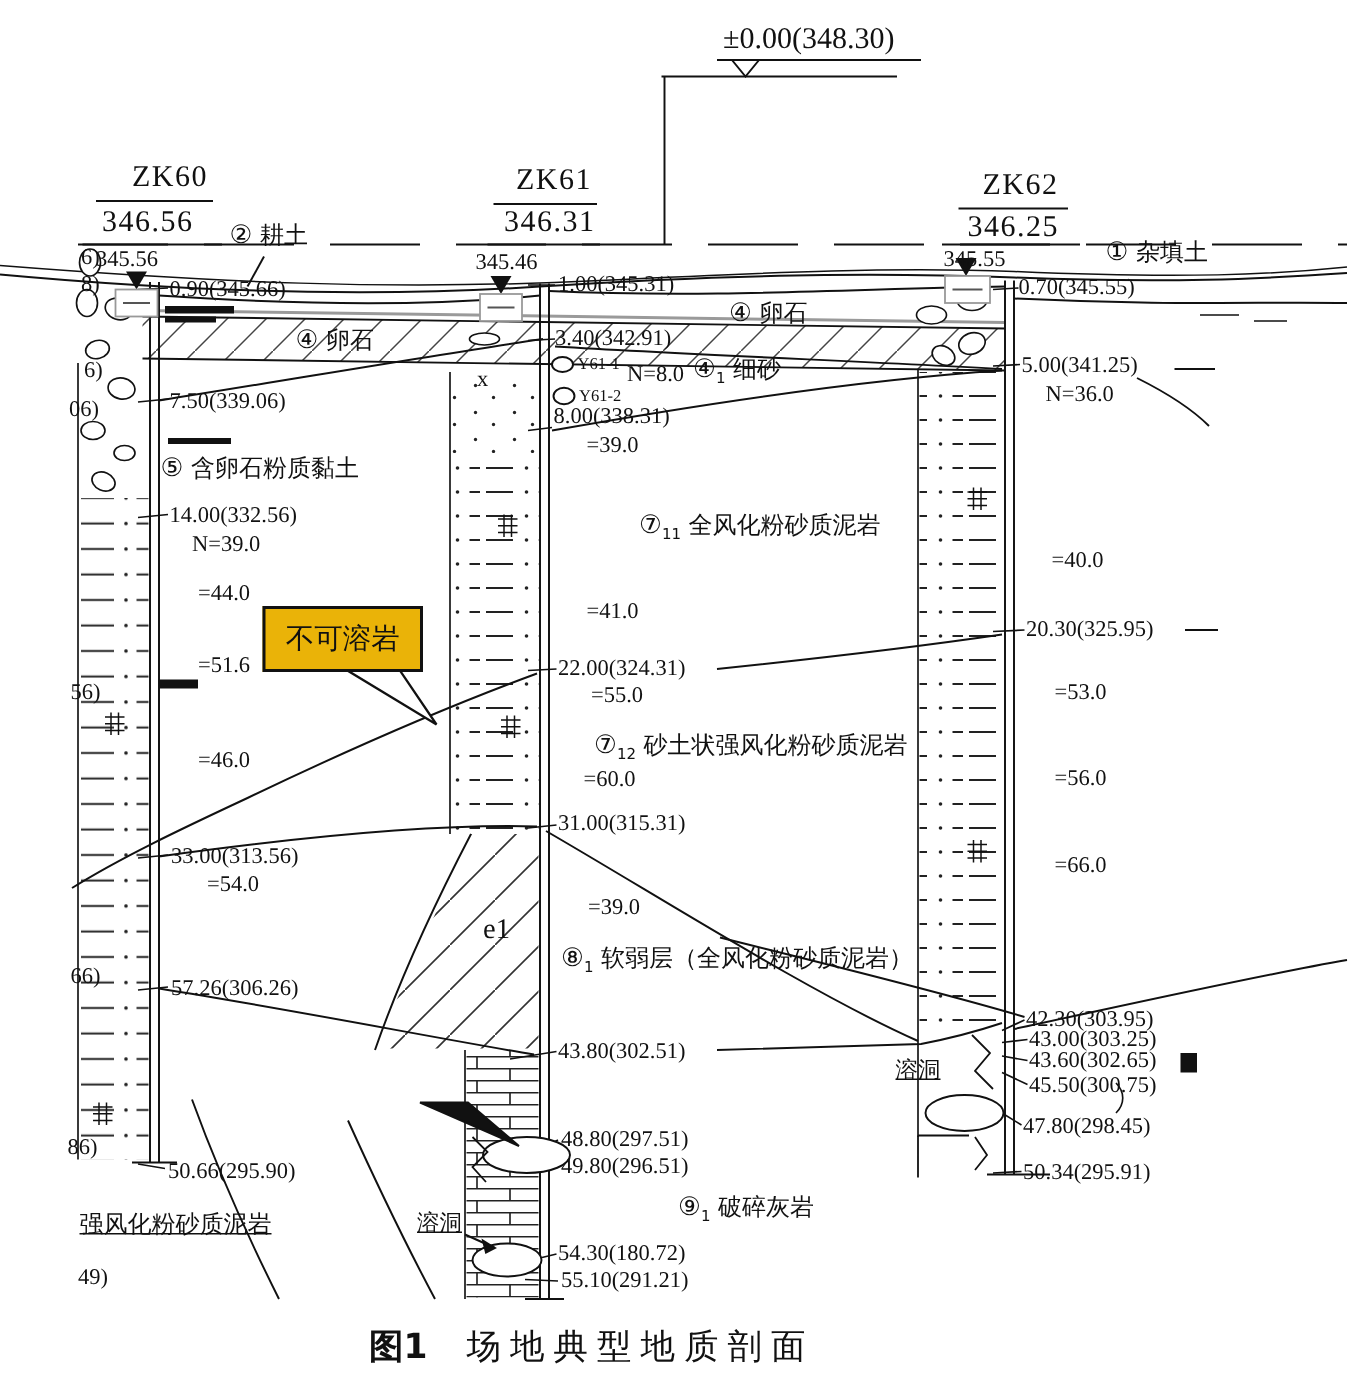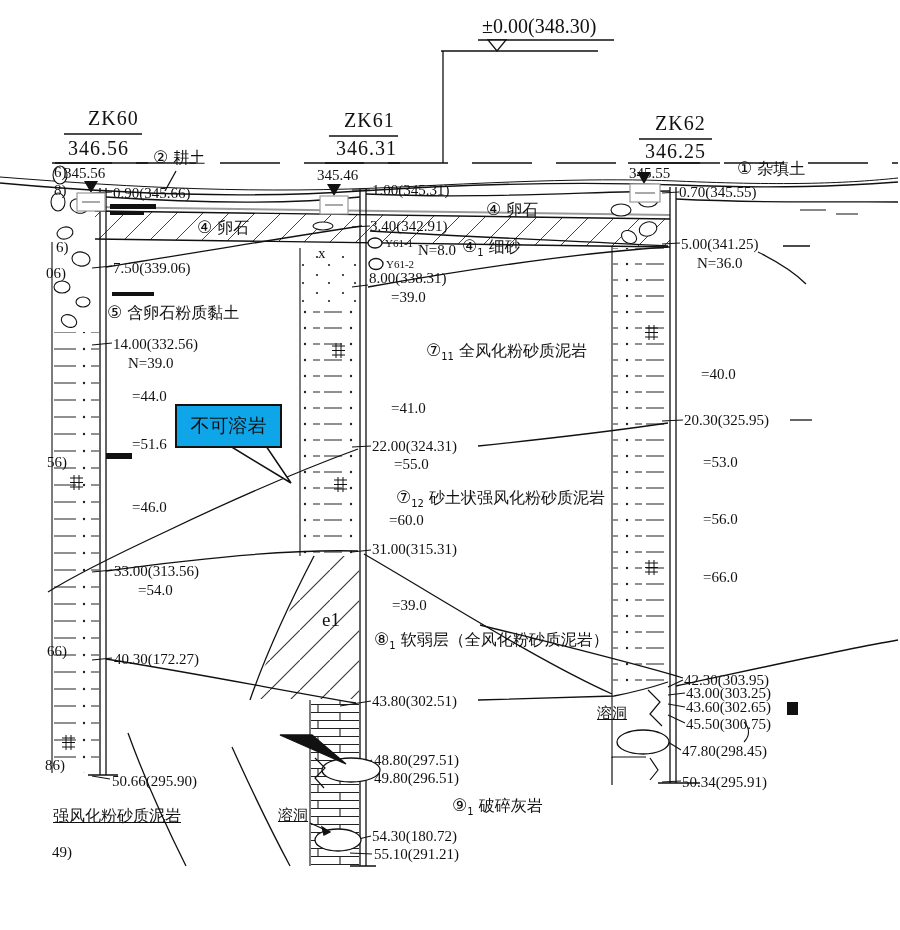--- a/index.html
+++ b/index.html
@@ -6,21 +6,21 @@
   #stage{position:relative;width:900px;height:930px;background:#ffffff;overflow:hidden;
          font-family:"Liberation Serif","DejaVu Serif",serif;color:#111;}
   #lines{position:absolute;left:0;top:0;}
   .lbl{position:absolute;white-space:nowrap;line-height:1;font-size:15px;color:#111;}
   .sm{font-size:11px;}
   .hdr{font-size:20px;letter-spacing:1px;}
   .cjk{font-family:"DejaVu Sans","Liberation Sans",sans-serif;text-decoration:underline;}
   .strata{font-size:16px;font-family:"DejaVu Sans","Liberation Sans",sans-serif;}
   .strata .circ{font-size:17px;}
   .strata sub{font-size:10px;}
-  .callout{position:absolute;border:2px solid #111;background:#0ea5e9;text-align:center;
+  .callout{position:absolute;border:2px solid #111;background:#eab308;text-align:center;
            font-size:19px;font-family:"DejaVu Sans","Liberation Sans",sans-serif;
            display:flex;align-items:center;justify-content:center;}
   .caption{position:absolute;font-size:23px;font-family:"DejaVu Sans","Liberation Sans",sans-serif;}
   .caption .fig{font-weight:bold;margin-right:26px;}
   .caption .txt{letter-spacing:6px;}
 </style>
 </head>
 <body>
 
 <div id="stage">
@@ -194,21 +194,21 @@
 
 <span class="lbl" style="left:113px;top:186px">0.90(345.66)</span>
 <span class="lbl" style="left:113px;top:261px">7.50(339.06)</span>
 <span class="lbl" style="left:113px;top:337px">14.00(332.56)</span>
 <span class="lbl" style="left:128px;top:356px">N=39.0</span>
 <span class="lbl" style="left:132px;top:389px">=44.0</span>
 <span class="lbl" style="left:132px;top:437px">=51.6</span>
 <span class="lbl" style="left:132px;top:500px">=46.0</span>
 <span class="lbl" style="left:114px;top:564px">33.00(313.56)</span>
 <span class="lbl" style="left:138px;top:583px">=54.0</span>
-<span class="lbl" style="left:114px;top:652px">40.30(172.27)</span>
+<span class="lbl" style="left:114px;top:652px">57.26(306.26)</span>
 <span class="lbl" style="left:112px;top:774px">50.66(295.90)</span>
 
 <span class="lbl" style="left:372px;top:183px">1.00(345.31)</span>
 <span class="lbl" style="left:370px;top:219px">3.40(342.91)</span>
 <span class="lbl sm" style="left:385px;top:238px">Y61-1</span>
 <span class="lbl" style="left:418px;top:243px">N=8.0</span>
 <span class="lbl sm" style="left:386px;top:259px">Y61-2</span>
 <span class="lbl" style="left:369px;top:271px">8.00(338.31)</span>
 <span class="lbl" style="left:391px;top:290px">=39.0</span>
 <span class="lbl" style="left:391px;top:401px">=41.0</span>
@@ -250,14 +250,17 @@
 
 <span class="lbl" style="left:54px;top:165px">6)</span>
 <span class="lbl" style="left:54px;top:183px">8)</span>
 <span class="lbl" style="left:56px;top:240px">6)</span>
 <span class="lbl" style="left:46px;top:266px">06)</span>
 <span class="lbl" style="left:47px;top:455px">56)</span>
 <span class="lbl" style="left:47px;top:644px">66)</span>
 <span class="lbl" style="left:45px;top:758px">86)</span>
 <span class="lbl" style="left:52px;top:845px">49)</span>
 
-
+<div class="caption" style="left:246px;top:882px">
+  <span class="fig">图1</span><span class="txt">场地典型地质剖面</span>
 </div>
 
+</div>
+
 </body></html>

